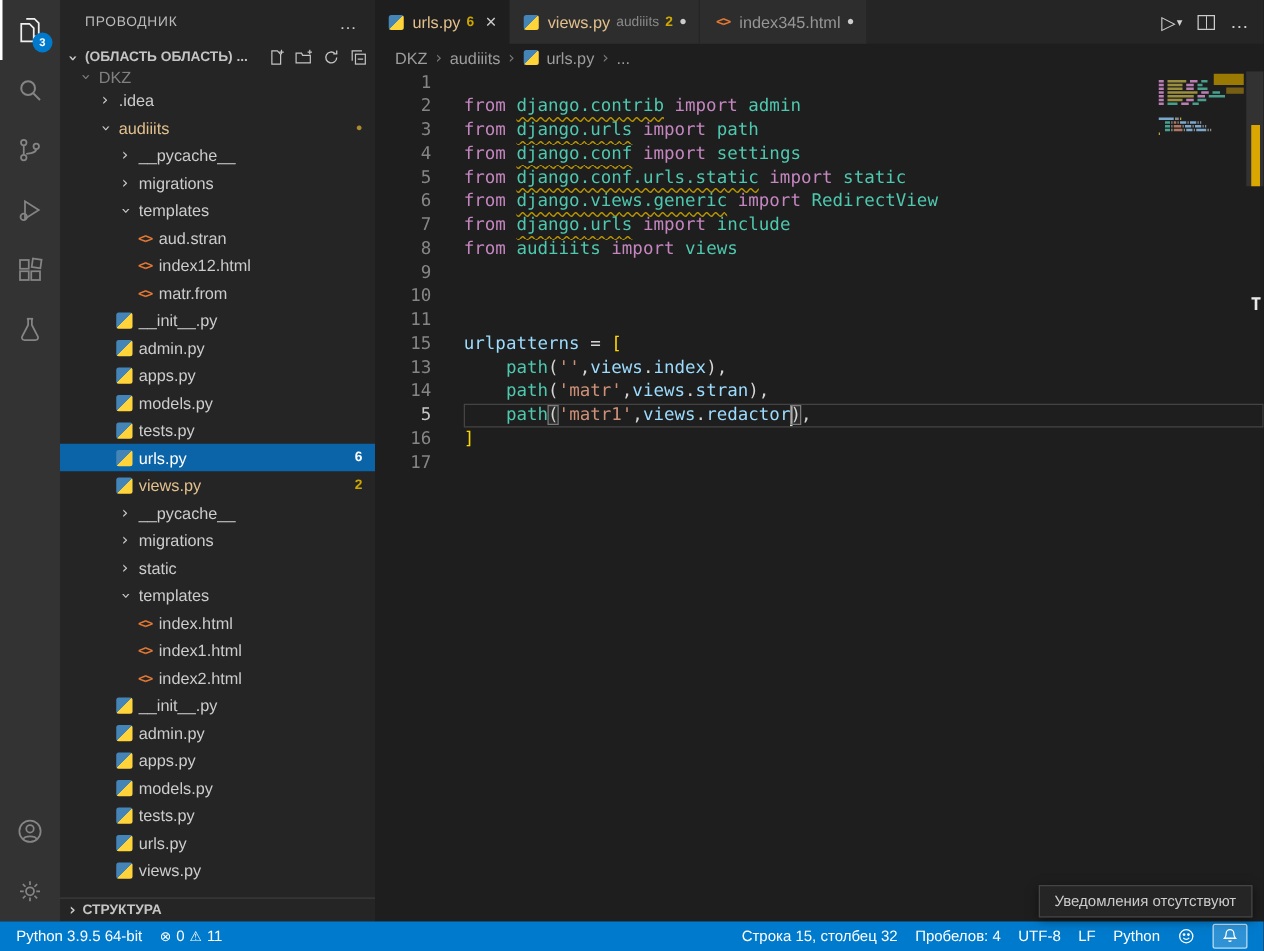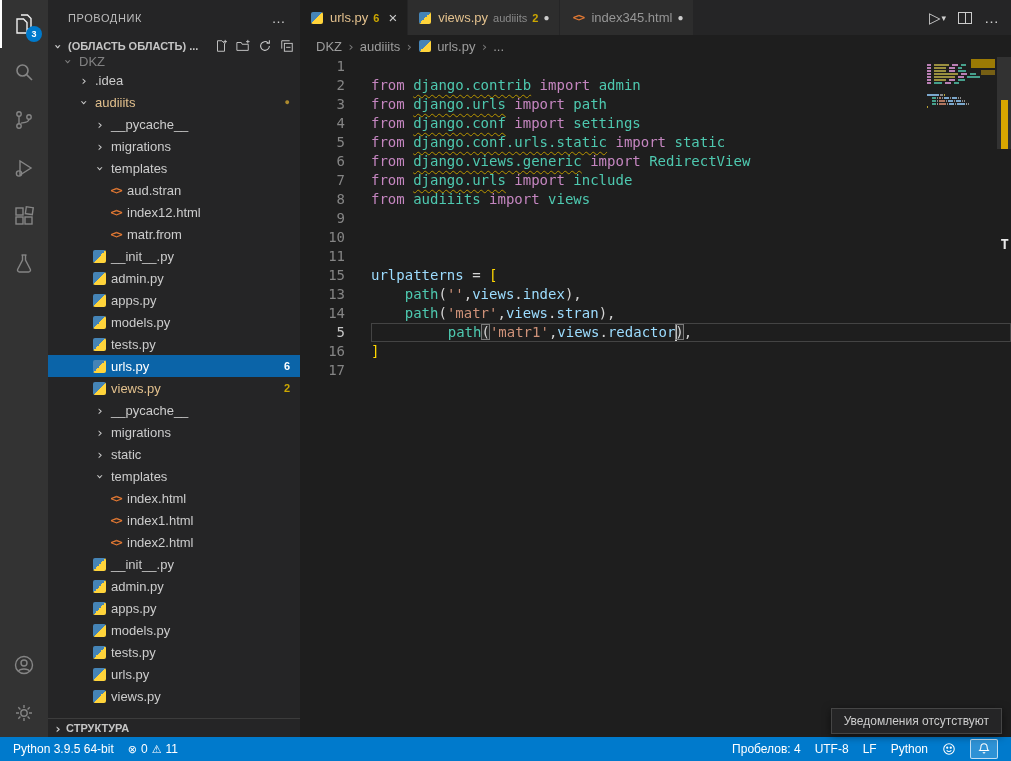--- a/index.html
+++ b/index.html
@@ -58,21 +58,21 @@
   .breadcrumb{height:22px;display:flex;align-items:center;font-size:13px;color:#9d9d9d;padding-left:16px;gap:5px;flex-shrink:0;}
   .bc-item{display:flex;align-items:center;gap:4px;cursor:pointer;}
   .bc-sep{color:#7a7a7a;font-family:"DejaVu Sans Mono",monospace;}
 
   .editor-body{flex:1;position:relative;display:flex;font-family:"DejaVu Sans Mono",monospace;font-size:14px;line-height:19px;overflow:hidden;}
   .gutter{width:62px;text-align:right;color:#858585;padding-right:17px;flex-shrink:0;}
   .ln{height:19px;}
   .ln.active{color:#c6c6c6;}
   .code{flex:1;white-space:pre;color:#d4d4d4;padding-left:9px;min-width:0;}
   .code-line{height:19px;}
-  .code-line.current{outline:1px solid #444444;outline-offset:-1px;padding-left:43px;}
+  .code-line.current{outline:1px solid #444444;outline-offset:-1px;}
   .kw{color:#c586c0;}
   .mod,.fn{color:#4ec9b0;}
   .str{color:#ce9178;}
   .var{color:#9cdcfe;}
   .br1{color:#ffd700;}
   .pl{color:#d4d4d4;}
   .sq{text-decoration-line:underline;text-decoration-style:wavy;text-decoration-color:#b89500;text-decoration-thickness:1px;text-underline-offset:4px;}
   .bm{outline:1px solid #7a7a7a;outline-offset:-1px;background:rgba(90,90,90,.2);}
   .cursor{display:inline-block;width:2px;height:17px;background:#d7d7d7;vertical-align:middle;margin-right:-2px;}
 
@@ -531,20 +531,23 @@
       </div>
       <div class="sb-seg">
         <span class="sb-ico">⊗</span>
         <span>0</span>
         <span class="sb-ico">⚠</span>
         <span>11</span>
       </div>
     </div>
   <div class="sb-right" id="sb-right">
       <div class="sb-seg">
+        <span>Строка 15, столбец 32</span>
+      </div>
+      <div class="sb-seg">
         <span>Пробелов: 4</span>
       </div>
       <div class="sb-seg">
         <span>UTF-8</span>
       </div>
       <div class="sb-seg">
         <span>LF</span>
       </div>
       <div class="sb-seg">
         <span>Python</span>

